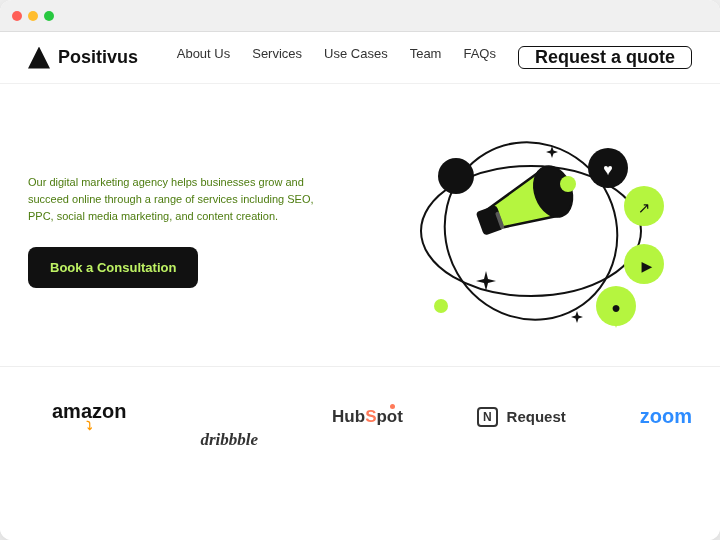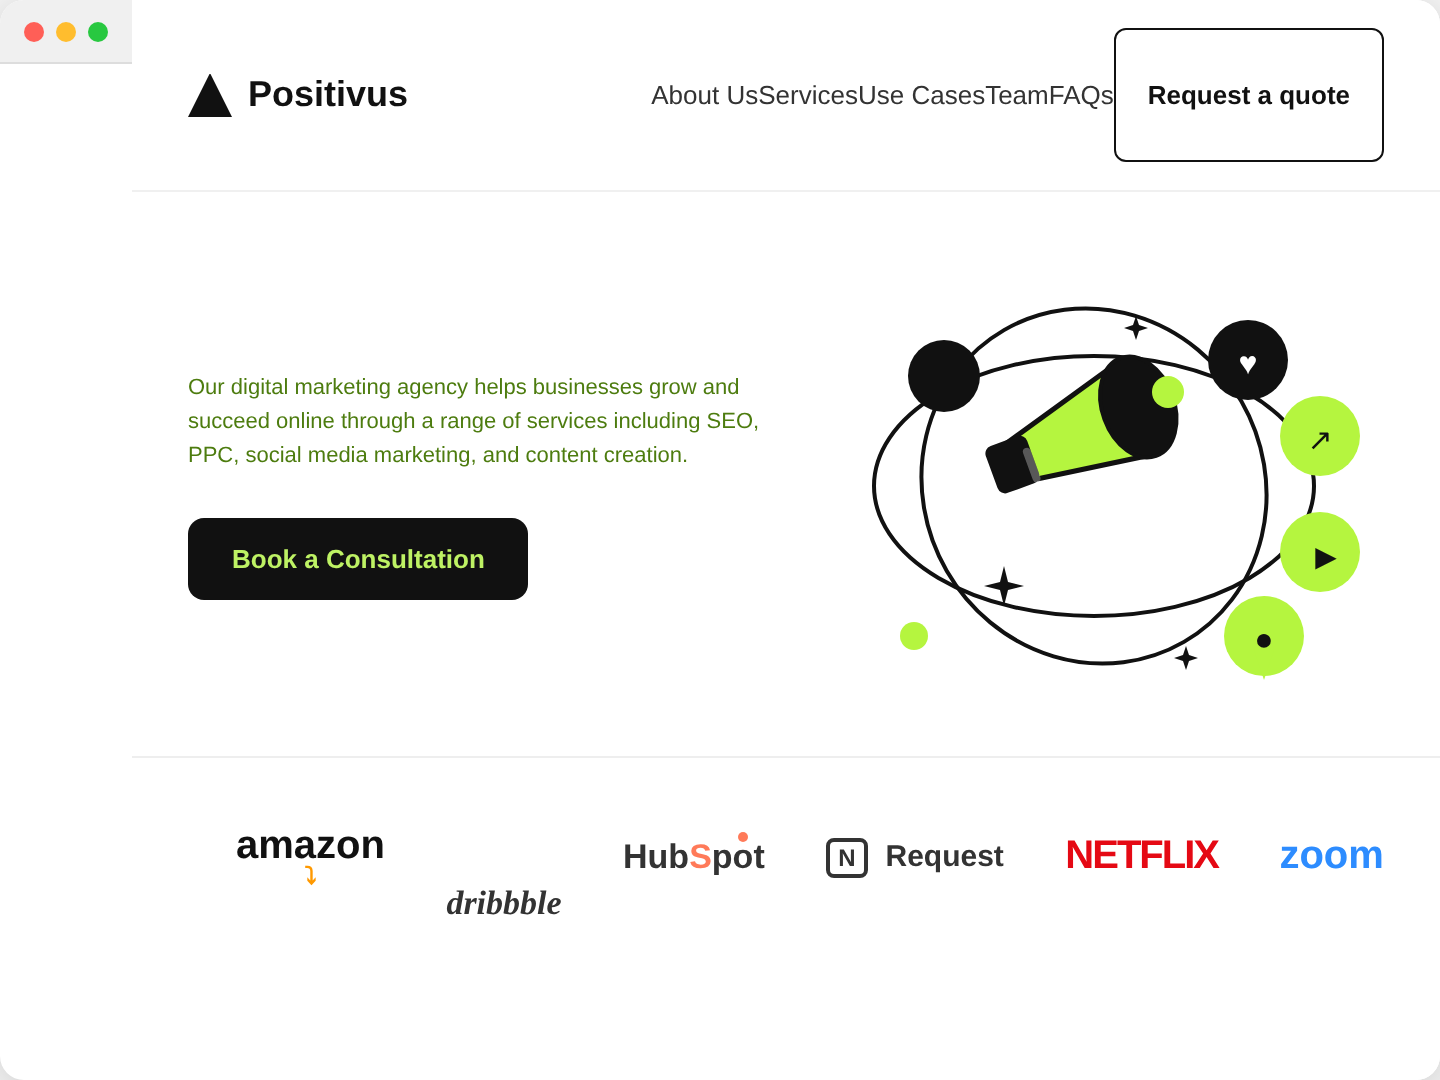--- a/index.html
+++ b/index.html
@@ -12,21 +12,21 @@
       min-height: 100vh;
     }
     .browser-frame {
       width: 720px;
       height: 540px;
       background: #fff;
       border-radius: 12px;
       box-shadow: 0 4px 24px rgba(0,0,0,0.18);
       overflow: hidden;
       display: flex;
-      flex-direction: row;
+      flex-direction: column;
     }
     .browser-bar {
       background: #f0f0f0;
       height: 32px;
       display: flex;
       align-items: center;
       padding: 0 12px;
       gap: 6px;
       border-bottom: 1px solid #ddd;
     }
@@ -59,33 +59,34 @@
       color: #111;
     }
     .logo-icon {
       width: 22px; height: 22px;
       background: #111;
       clip-path: polygon(50% 0%, 0% 100%, 100% 100%);
       display: inline-block;
     }
     .nav-links {
       display: flex;
-      align-items: center;
+      align-items: flex-start;
+      gap: 22px;
       font-size: 13px;
       color: #333;
     }
     .nav-links span {
       cursor: pointer;
     }
     .btn-quote {
       border: 1.5px solid #111;
       background: #fff;
-      padding: 25px 16px;
+      padding: 0 16px;
       border-radius: 6px;
-      font-size: 13px;
+      font-size: 18px;
       font-weight: 600;
       cursor: pointer;
       color: #111;
     }
     
     .hero {
       display: flex;
       align-items: center;
       padding: 22px 28px 10px 28px;
       gap: 0;
@@ -258,22 +259,19 @@
         <span class="logo-hubspot">
           Hub<span style="color:#FF7A59;">S</span>p<span style="position:relative;display:inline-block;">o<span style="position:absolute;top:-3px;left:3px;width:5px;height:5px;border-radius:50%;background:#FF7A59;display:inline-block;"></span></span>t
         </span>
       </div>
 
       <div class="logo-item">
         <span style="border:2px solid #333;border-radius:4px;padding:1px 4px;font-size:12px;font-weight:700;color:#333;margin-right:4px;">N</span>
         <span class="logo-notion">Request</span>
       </div>
 
-      <div class="logo-item">
-        <span class="logo-netflix">NETFLIX</span>
-      </div>
 
       <div class="logo-item">
         <span class="logo-zoom">zoom</span>
       </div>
     </div>
   </div>
 </div>
 
 </body></html>

